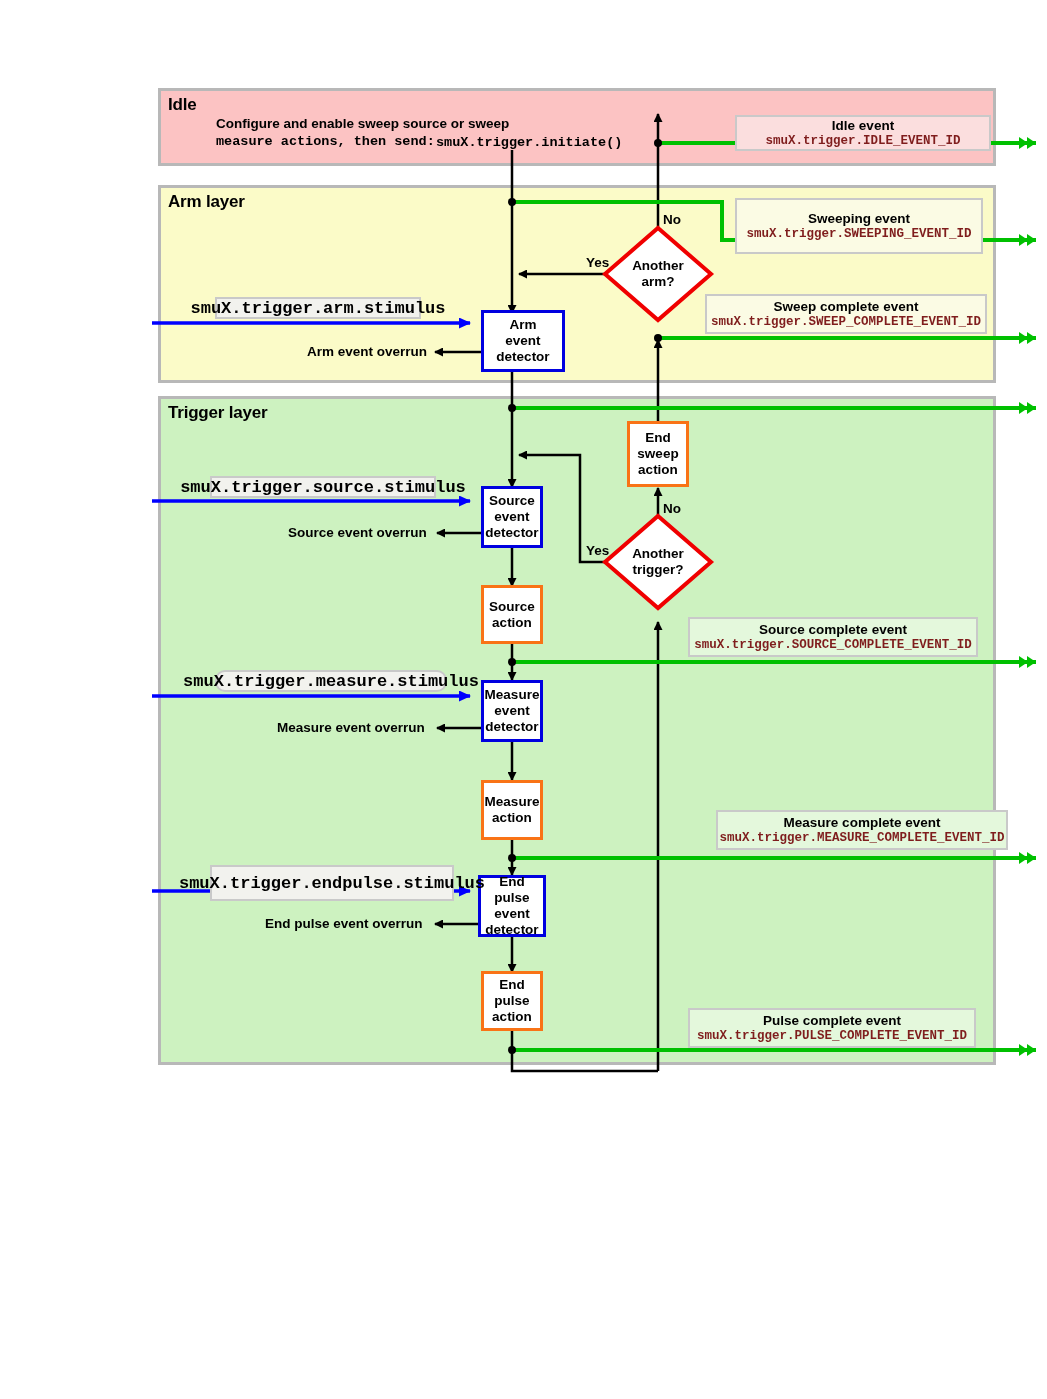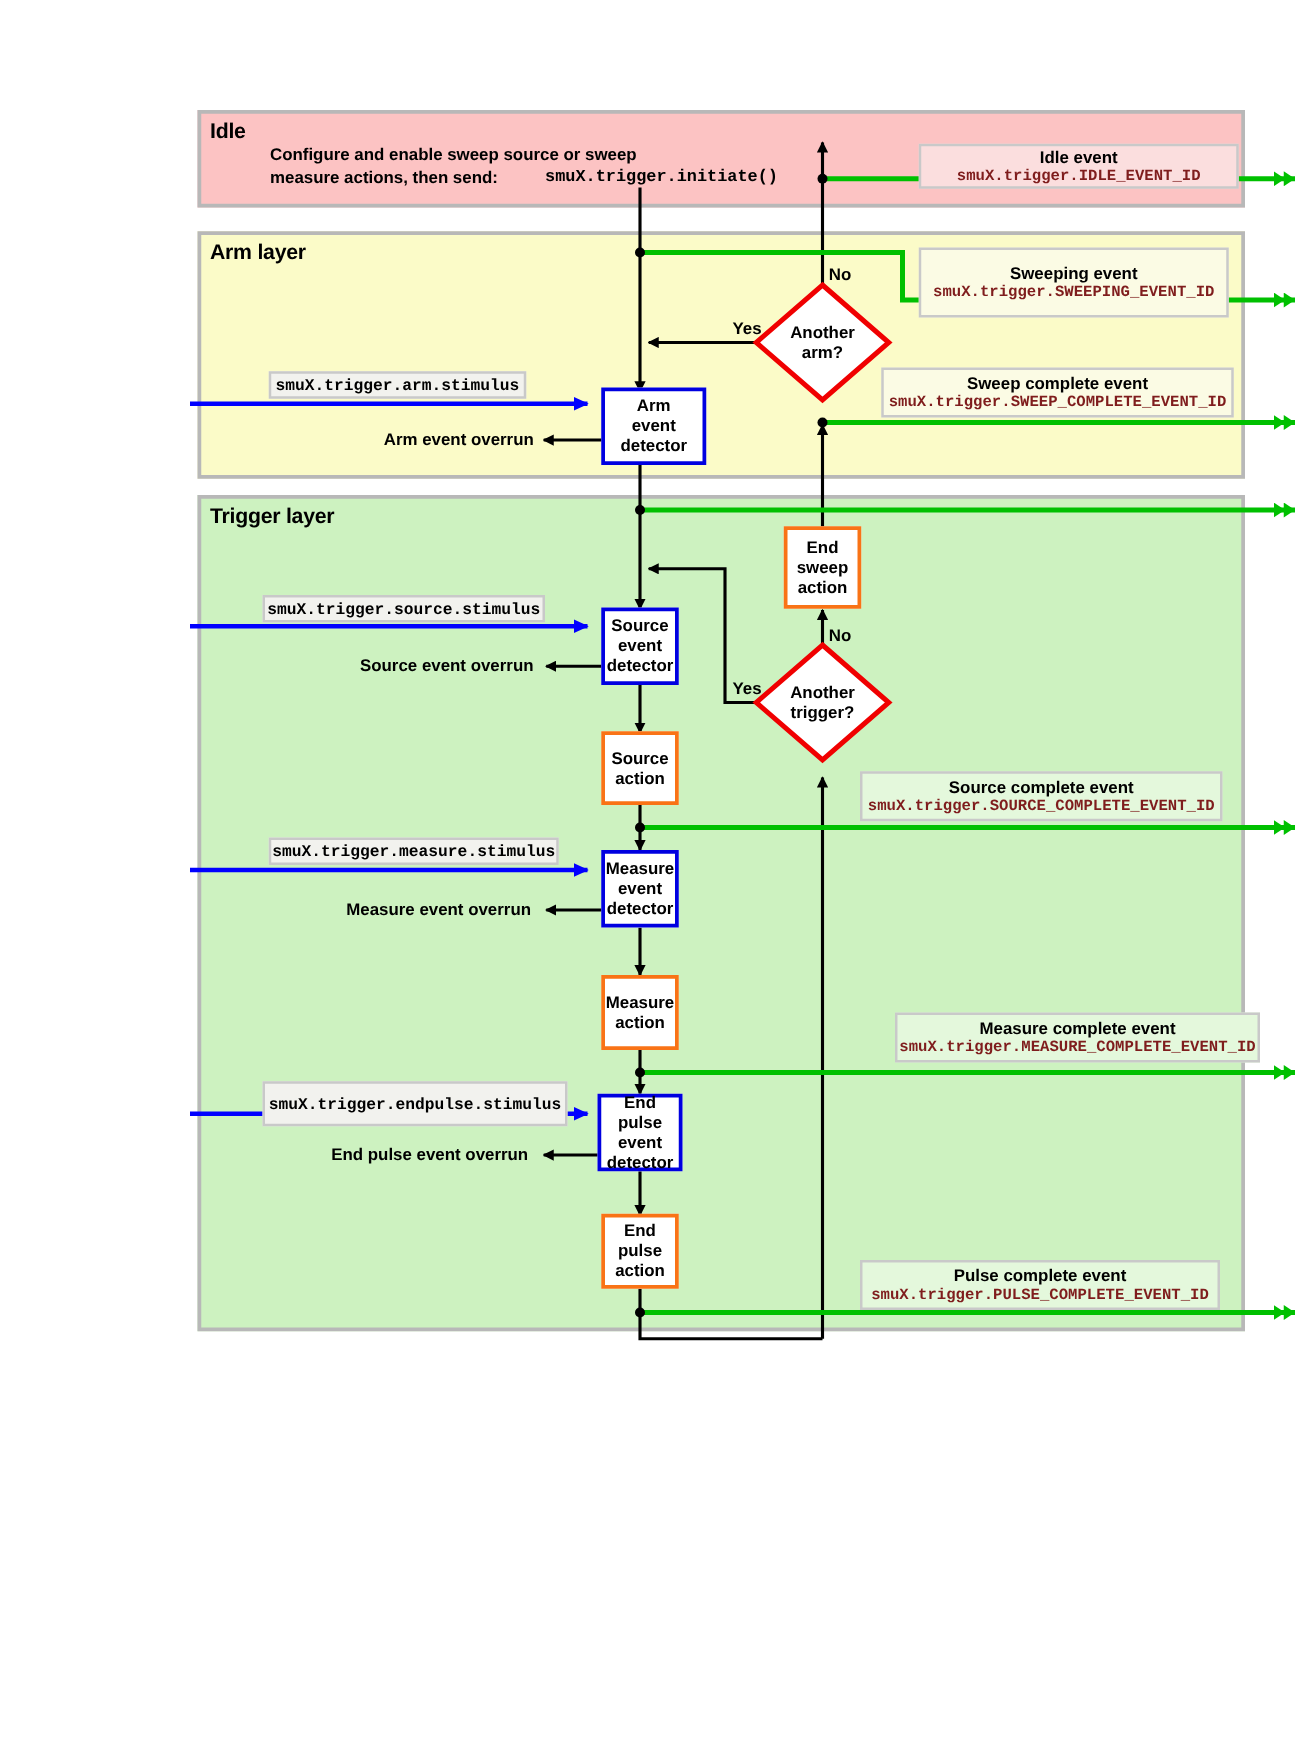--- a/index.html
+++ b/index.html
@@ -117,21 +117,21 @@
   .stimbox {
     position: absolute;
     box-sizing: border-box;
     border: 2px solid #c9c9c9;
     background: #f2f2ee;
     display: flex;
     align-items: center;
     justify-content: center;
     font-family: "Liberation Mono", monospace;
     font-weight: bold;
-    font-size: 13px;
+    font-size: 17px;
     color: #000;
     white-space: nowrap;
   }
 
   
   .conn-label {
     position: absolute;
     font-weight: bold;
     font-size: 13.5px;
     color: #000;
@@ -154,21 +154,21 @@
 
   <div class="layer" id="layer-idle"></div>
   <div class="layer" id="layer-arm"></div>
   <div class="layer" id="layer-trig"></div>
 
   <div class="layer-title" style="left:168px; top:95px;">Idle</div>
   <div class="layer-title" style="left:168px; top:192px;">Arm layer</div>
   <div class="layer-title" style="left:168px; top:403px;">Trigger layer</div>
 
   <div class="idle-instr" style="left:216px; top:115px;">Configure and enable sweep source or sweep</div>
-  <div class="idle-instr" style="left:216px; top:133px;">measure actions, then send:</div>
+  <div class="idle-instr" style="left:216px; top:133px;font-family:Liberation Mono, monospace;">measure actions, then send:</div>
   <div class="idle-instr mono" style="left:436px; top:134px; font-size:13.5px;">smuX.trigger.initiate()</div>
 
   <svg class="wires" viewBox="0 0 1047 1399" width="1047" height="1399">
     <defs>
       <marker id="arrowBlack" markerWidth="9" markerHeight="9" refX="8" refY="4.5" orient="auto" markerUnits="userSpaceOnUse">
         <path d="M0,0 L9,4.5 L0,9 z" fill="#000000"></path>
       </marker>
       <marker id="arrowBlue" markerWidth="12" markerHeight="11" refX="11" refY="5.5" orient="auto" markerUnits="userSpaceOnUse">
         <path d="M0,0 L12,5.5 L0,11 z" fill="#0000ff"></path>
       </marker>
@@ -317,21 +317,21 @@
     </div>
   </div>
 
   <div class="conn-label" style="left:307px; top:344px;">Arm event overrun</div>
   <div class="conn-label" style="left:288px; top:525px;">Source event overrun</div>
   <div class="conn-label" style="left:277px; top:720px;">Measure event overrun</div>
   <div class="conn-label" style="left:265px; top:916px;">End pulse event overrun</div>
 
   <div class="stimbox" style="left:215px; top:297px; width:206px; height:22px;">smuX.trigger.arm.stimulus</div>
   <div class="stimbox" style="left:210px; top:476px; width:226px; height:22px;">smuX.trigger.source.stimulus</div>
-  <div class="stimbox" style="left:215px; top:670px; width:232px; height:22px;">smuX.trigger.measure.stimulus</div>
+  <div class="stimbox" style="left:215px; top:670px; width:232px; height:22px;border-radius:10px;">smuX.trigger.measure.stimulus</div>
   <div class="stimbox" style="left:210px; top:865px; width:244px; height:36px;">smuX.trigger.endpulse.stimulus</div>
 
   <div class="evbox pink" style="left:735px; top:104px; width:256px; height:36px;margin-top:11px;">
     <div class="ev-title">Idle event</div>
     <div class="ev-cmd">smuX.trigger.IDLE_EVENT_ID</div>
   </div>
 
   <div class="evbox yellow" style="left:735px; top:198px; width:248px; height:56px;">
     <div class="ev-title">Sweeping event</div>
     <div class="ev-cmd">smuX.trigger.SWEEPING_EVENT_ID</div>

